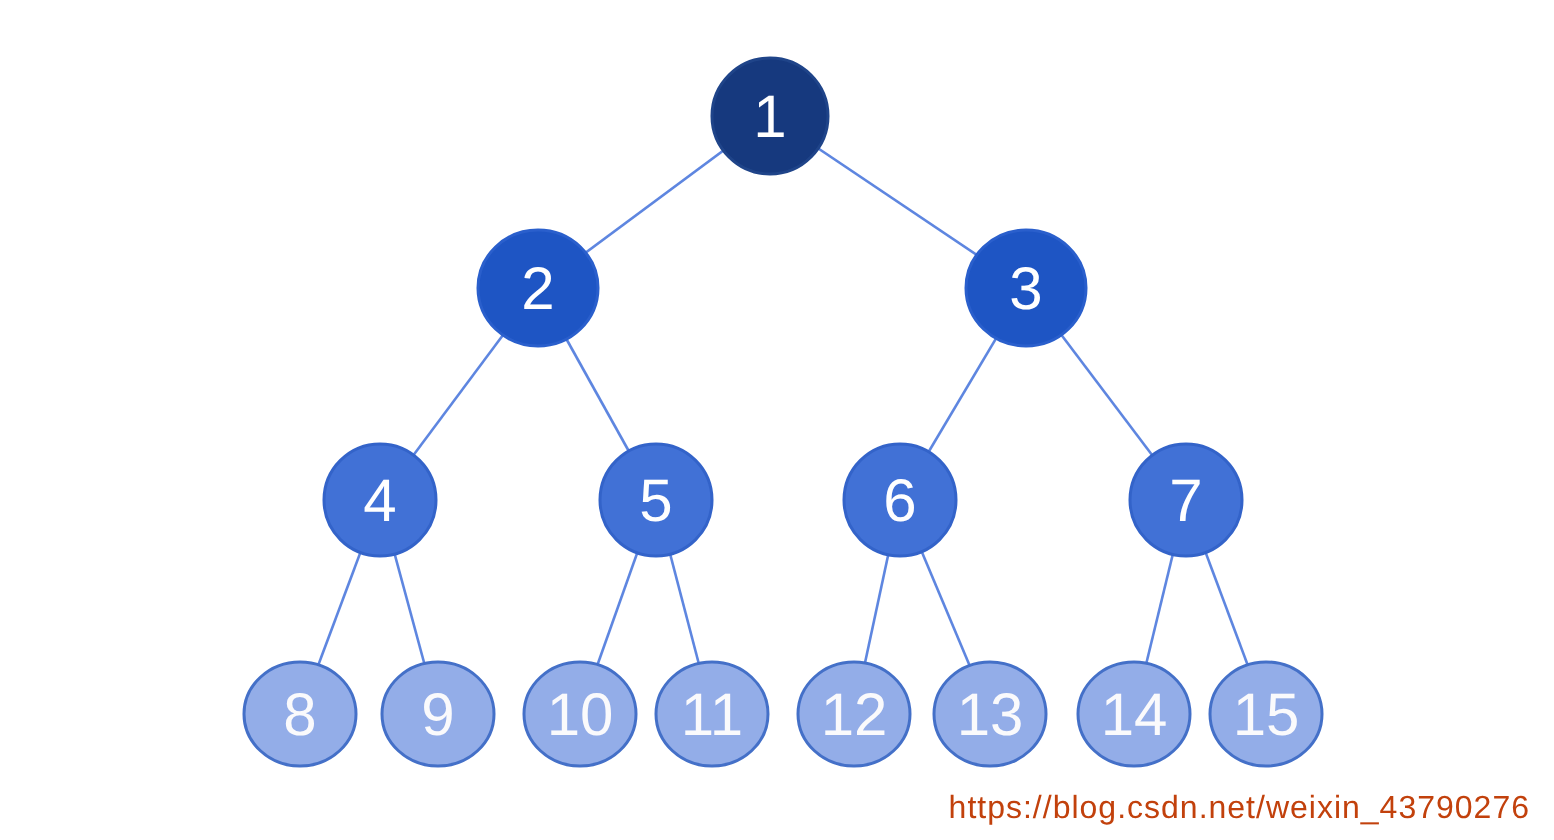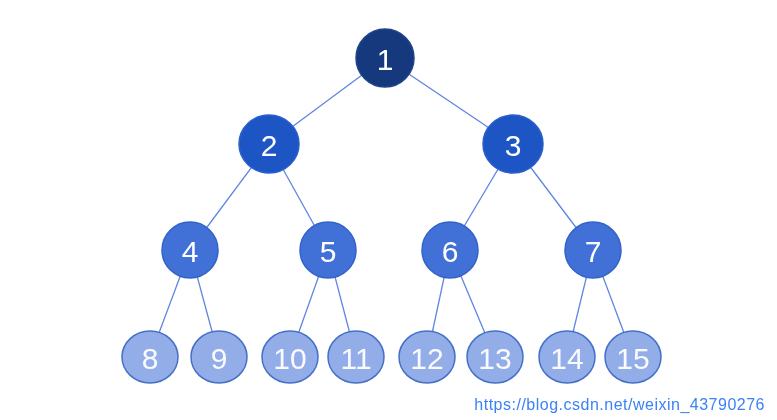--- a/index.html
+++ b/index.html
@@ -104,14 +104,14 @@
       </g>
       <g>
         <ellipse cx="567" cy="357" rx="28" ry="26" fill="#93ADE8" stroke="#4470C8" stroke-width="1.5"></ellipse>
         <text x="567" y="357" fill="#FAFAFC" text-anchor="middle" dominant-baseline="central" dy="1" class="node-label">14</text>
       </g>
       <g>
         <ellipse cx="633" cy="357" rx="28" ry="26" fill="#93ADE8" stroke="#4470C8" stroke-width="1.5"></ellipse>
         <text x="633" y="357" fill="#FAFAFC" text-anchor="middle" dominant-baseline="central" dy="1" class="node-label">15</text>
       </g>
     </svg>
-  <div class="watermark" style="color: #3b82f6;">https://blog.csdn.net/weixin_43790276</div>
+  <div class="watermark" style="color: #c2410c;">https://blog.csdn.net/weixin_43790276</div>
 </div>
 
 </body></html>

